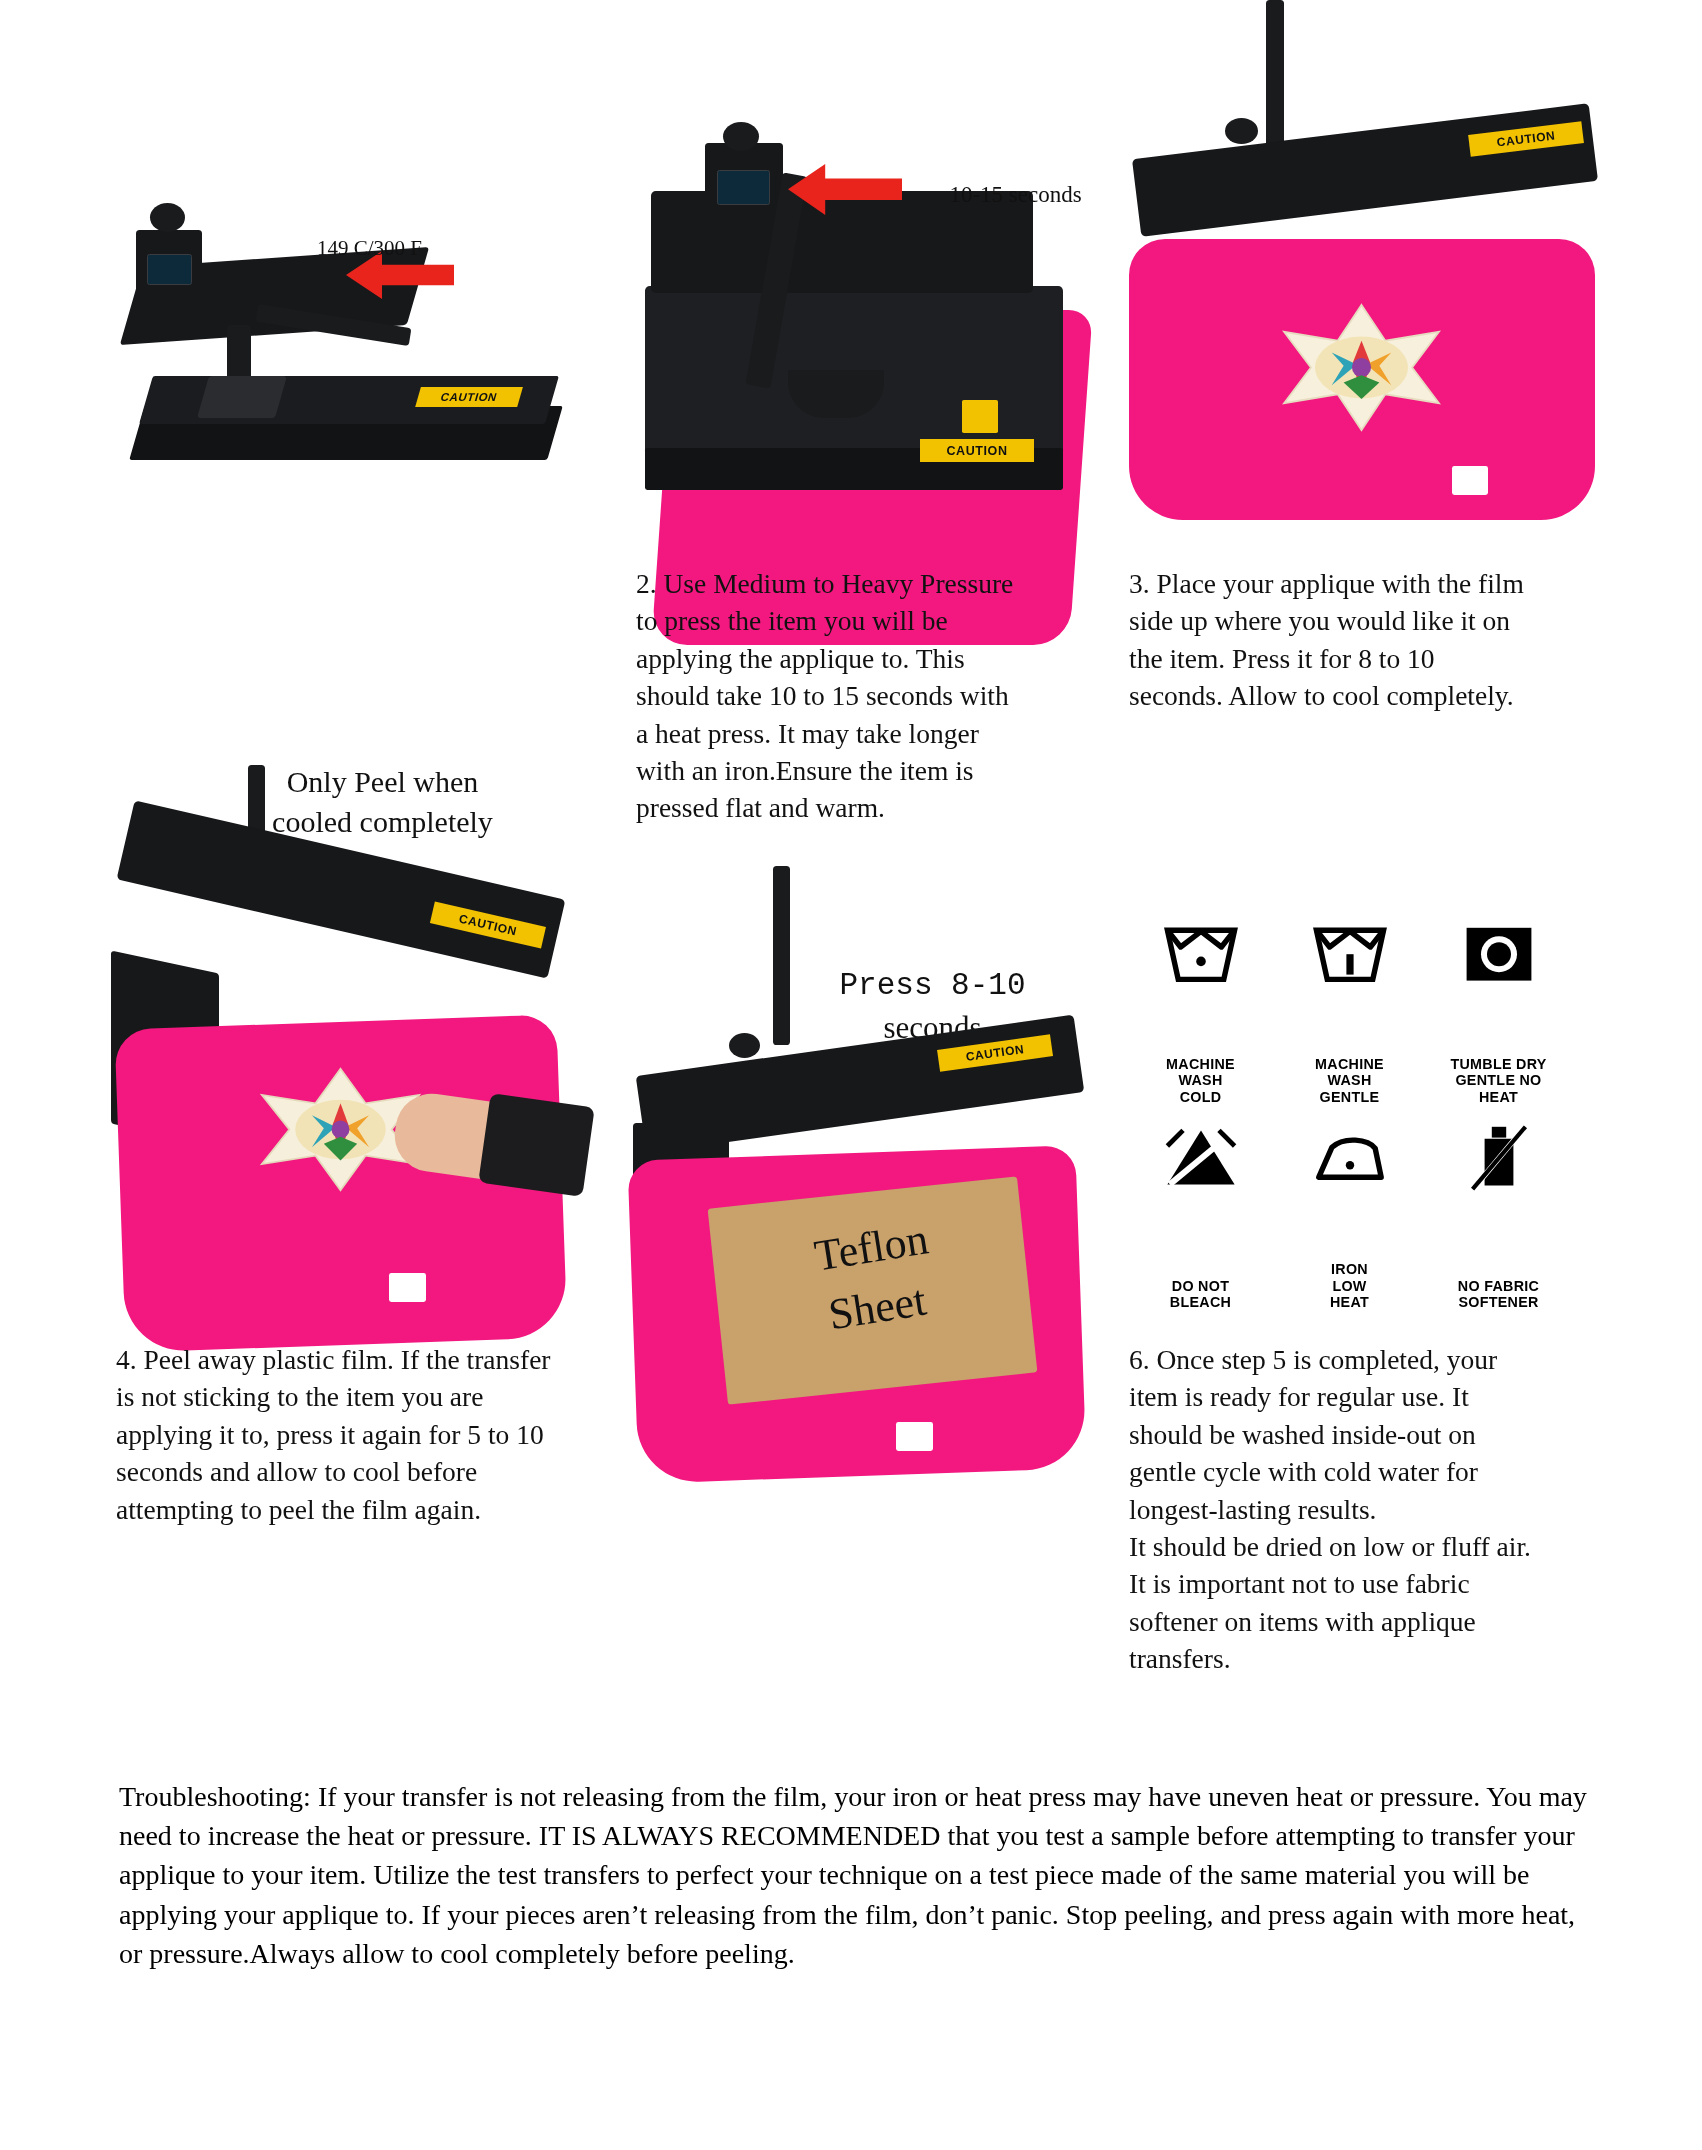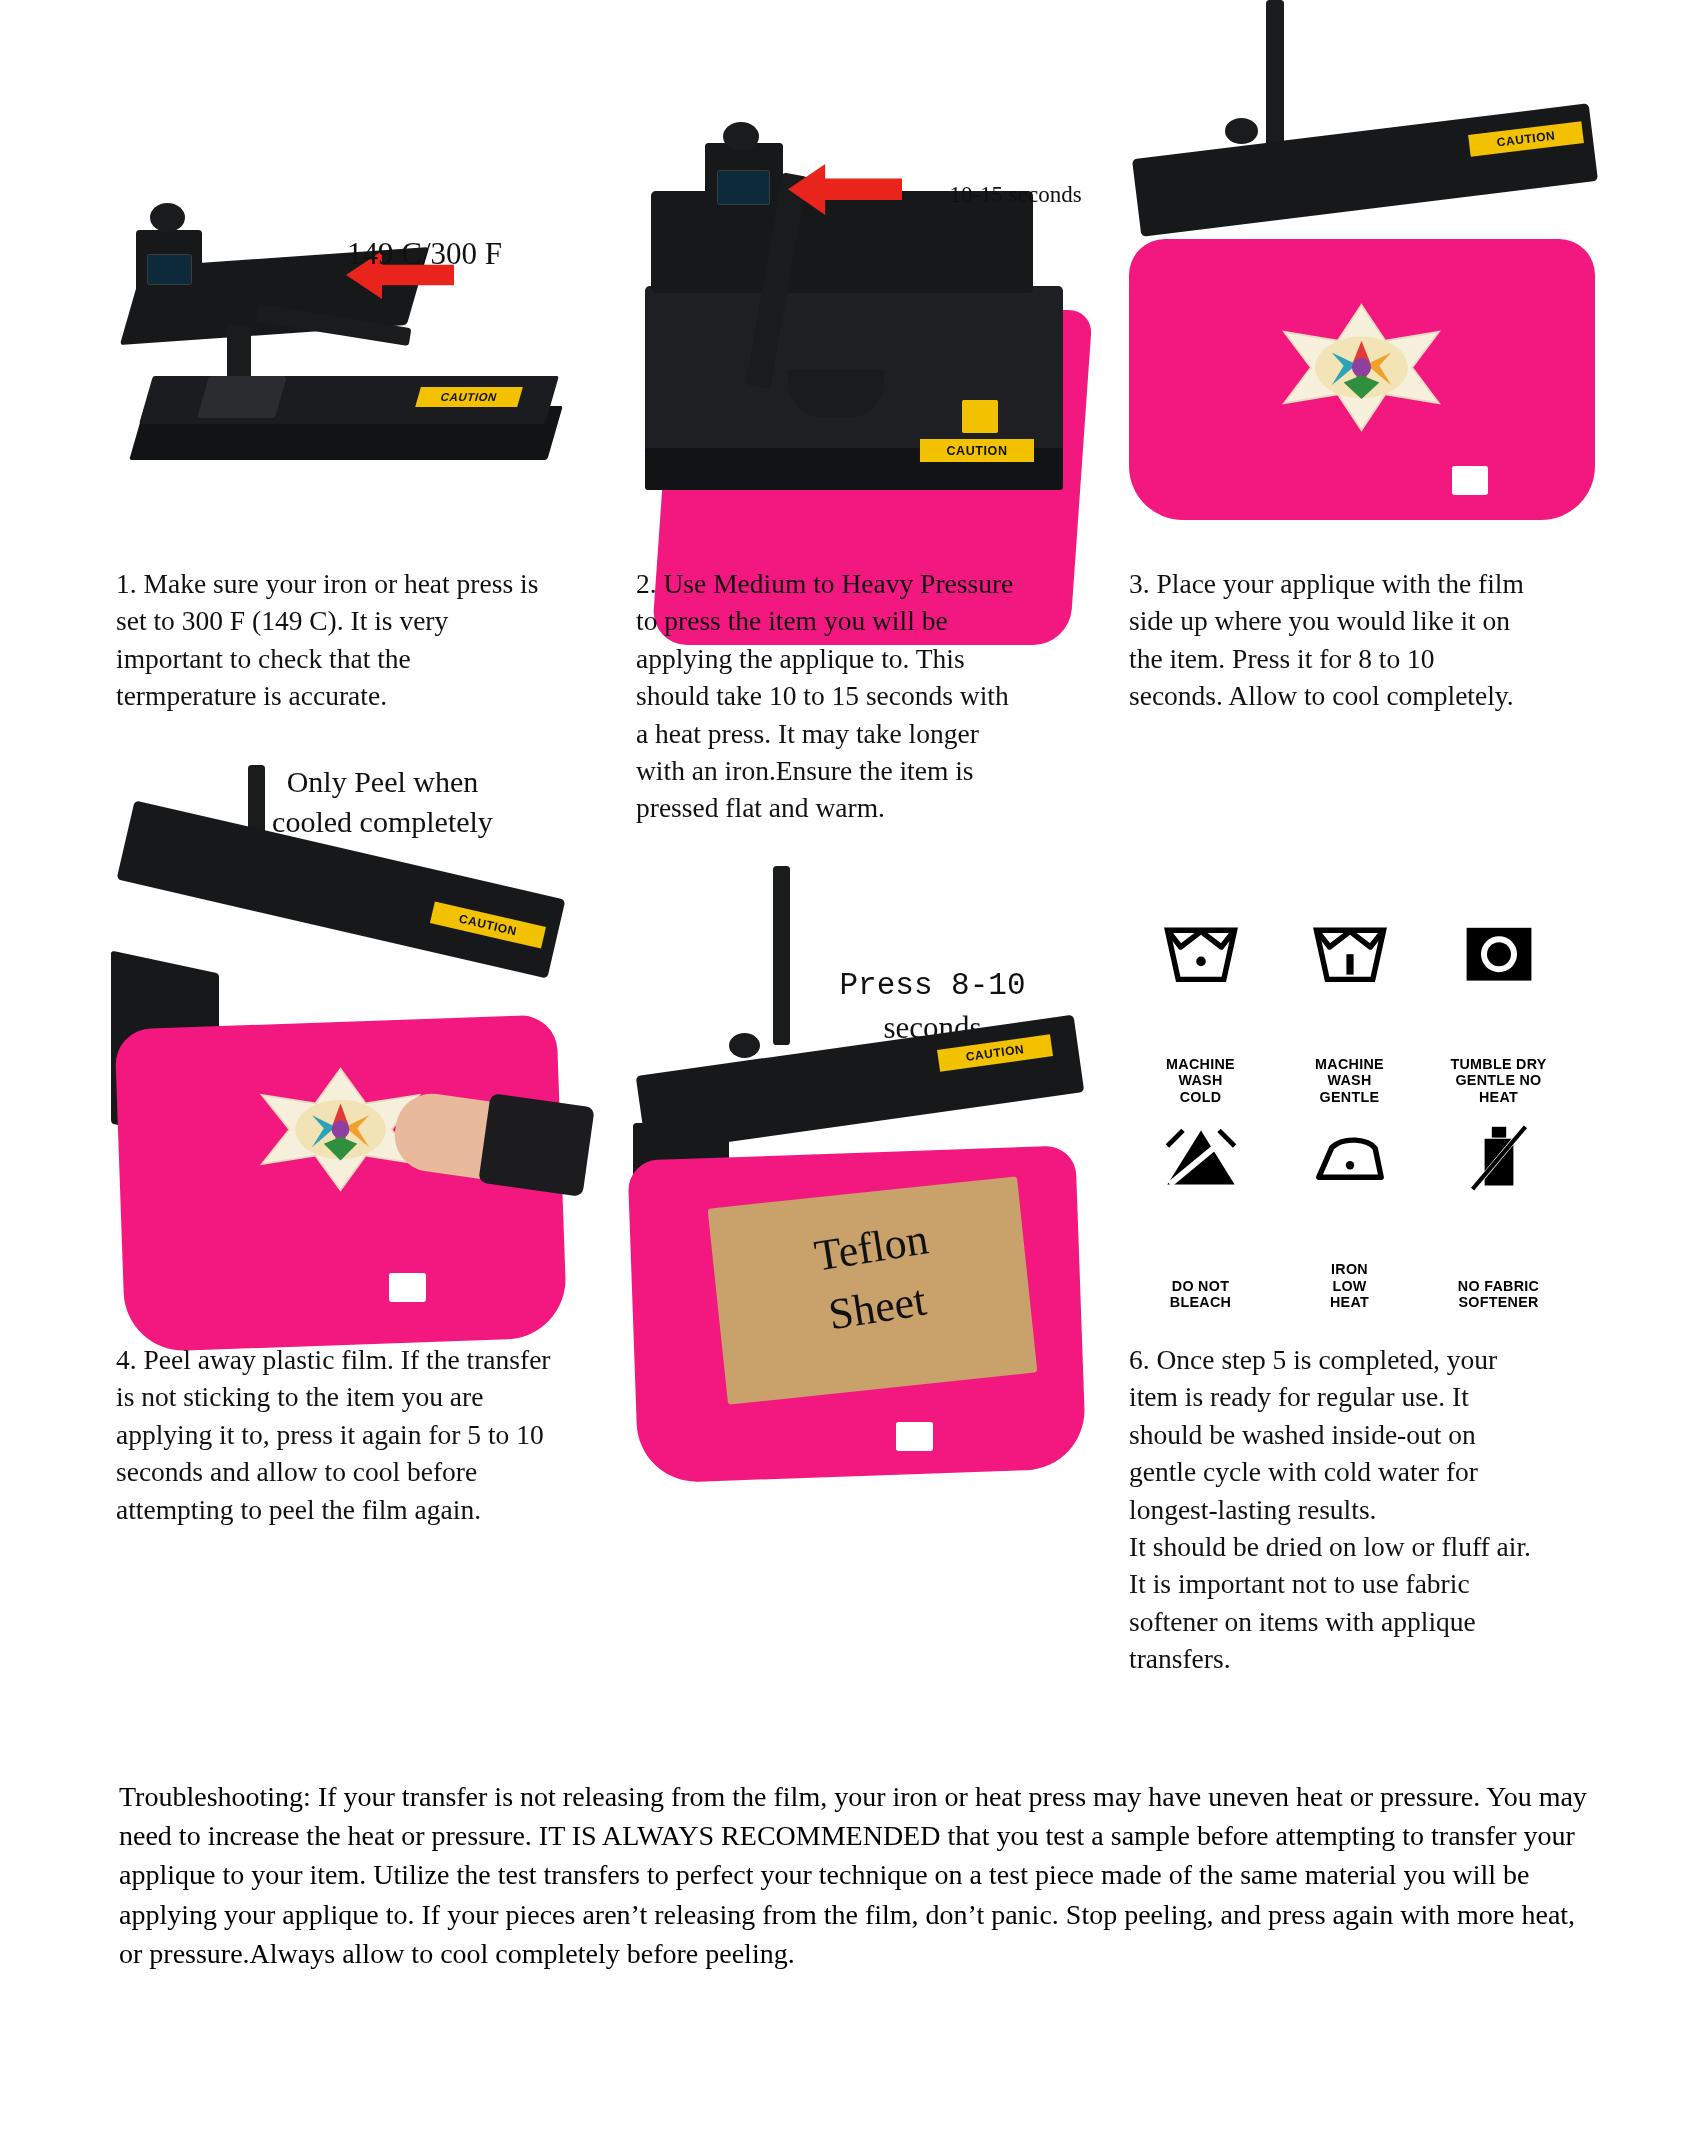--- a/index.html
+++ b/index.html
@@ -189,21 +189,21 @@
     <div class="arm" style="left:137px;top:119px;width:155px;height:18px;transform:rotate(9deg);"></div>
     <div class="arm" style="left:108px;top:128px;width:24px;height:78px;"></div>
     <div class="press-body grey" style="left:84px;top:179px;width:78px;height:42px;transform:skewX(-16deg);"></div>
 
     <div class="red-arrow" style="position:absolute;left:227px;top:51px;">
       <svg width="108" height="54" viewBox="0 0 180 90">
         <polygon points="0,45 60,5 60,28 180,28 180,62 60,62 60,85" fill="#e8241c"></polygon>
       </svg>
     </div>
   </div>
-  <div class="annot" style="left:299px;top:236px;width:251px;text-align:center;font-size:31px;">149 C/300 F</div>
+  <div class="annot" style="left:317px;top:236px;width:251px;text-align:left;font-size:21px;">149 C/300 F</div>
 
   <div class="photo" style="left:639px;top:137px;width:454px;height:406px;">
 
     <div class="shirt" style="left:24px;top:173px;width:418px;height:335px;border-radius:24px 24px 36px 36px;transform:skewX(-4deg);"></div>
 
     <div class="press-platen" style="left:6px;top:149px;width:418px;height:191px;border-radius:4.8px;background:#1e1f22;"></div>
     <div class="press-base" style="left:6px;top:311px;width:418px;height:42px;"></div>
     <div class="caution" style="left:281px;top:302px;width:114px;height:23px;font-size:12.5px;">CAUTION</div>
     <div class="caution" style="left:323px;top:263px;width:36px;height:33px;font-size:0;background:#f2c200;border-radius:1.8px;"></div>
 
@@ -241,21 +241,20 @@
           <path d="M120 90 L162 110 L120 145 L140 112 Z" fill="#2ea3b8"></path>
           <path d="M220 90 L178 110 L220 145 L200 112 Z" fill="#f0a12b"></path>
           <circle cx="170" cy="115" r="16" fill="#8e3fa0"></circle>
           <path d="M140 140 L170 128 L200 140 L170 168 Z" fill="#2f8f3f"></path>
         </g>
       </svg>
     </div>
     <div class="photo" style="left:335px;top:454px;width:36px;height:29px;background:#ffffff;border-radius:2.4px;"></div>
   </div>
 
-  <div class="caption" style="left:116px;top:565px;width:430px;">1. Make sure your iron or heat press is set to 300 F (149 C). It is very important to check that the termperature is accurate.</div>
   <div class="caption" style="left:636px;top:565px;width:388px;">2. Use Medium to Heavy Pressure to press the item you will be applying the applique to. This should take 10 to 15 seconds with a heat press. It may take longer with an iron.Ensure the item is pressed flat and warm.</div>
   <div class="caption" style="left:1129px;top:565px;width:406px;">3. Place your applique with the film side up where you would like it on the item. Press it for 8 to 10 seconds. Allow to cool completely.</div>
 
   <div class="annot" style="left:251px;top:765px;width:263px;font-size:30px;">Only Peel when</div>
   <div class="annot" style="left:251px;top:805px;width:263px;font-size:30px;">cooled completely</div>
 
   <div class="photo" style="left:108px;top:765px;width:472px;height:568px;">
     <div class="arm" style="left:140px;top:0px;width:16.7px;height:114px;"></div>
     <div class="press-body" style="left:12px;top:84px;width:442px;height:81px;transform:rotate(13deg);border-radius:4.8px;"></div>
     <div class="caution" style="left:323px;top:149px;width:114px;height:21.5px;font-size:12px;transform:rotate(13deg);">CAUTION</div>

